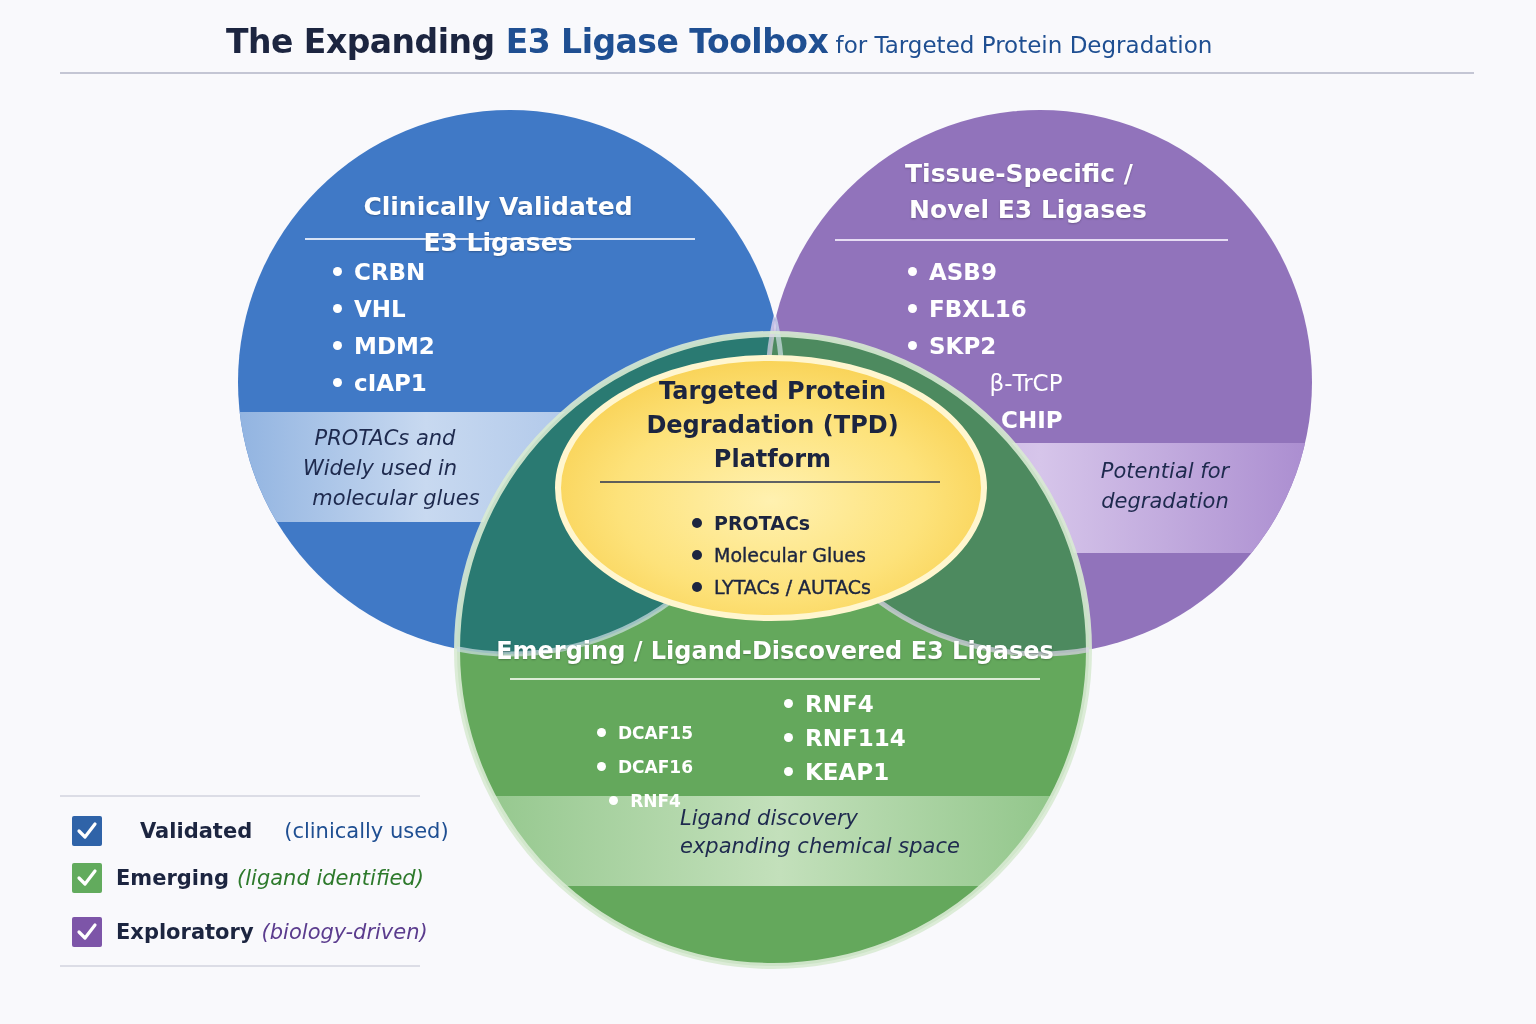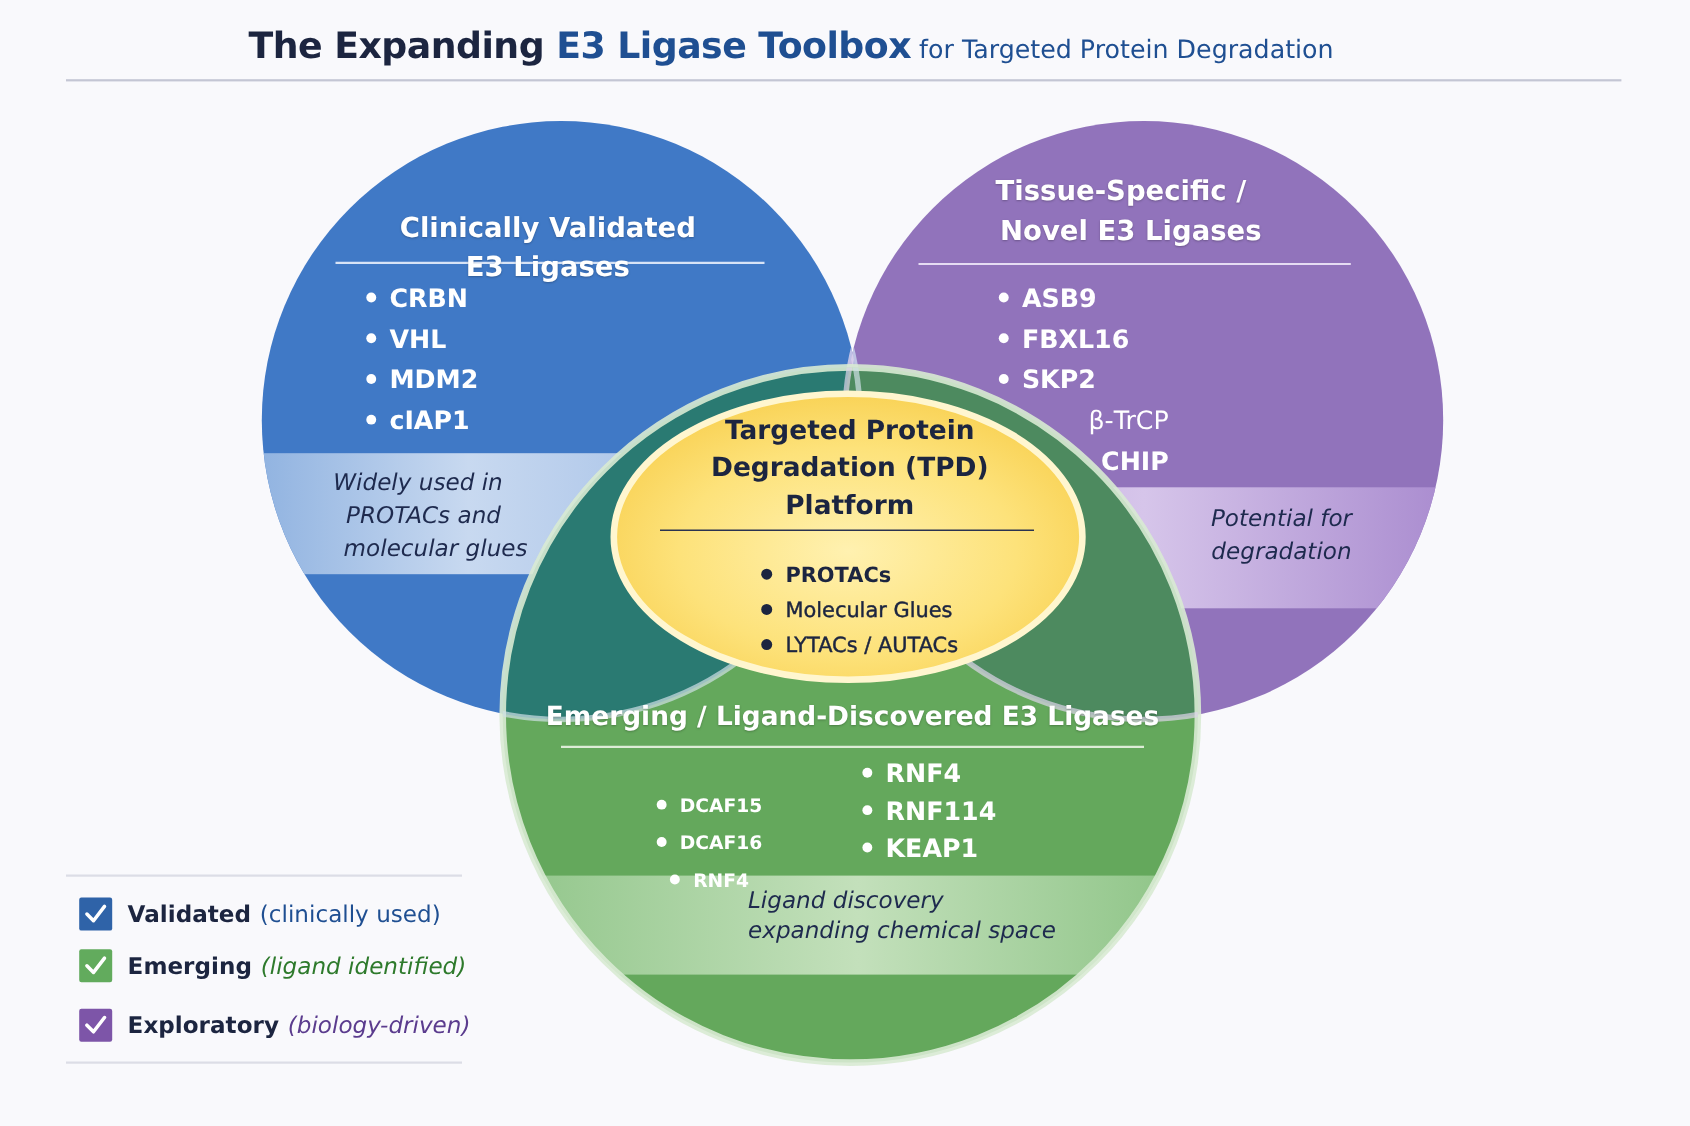--- a/index.html
+++ b/index.html
@@ -115,22 +115,22 @@
   <div>Clinically Validated</div>
   <div>E3 Ligases</div>
 </div>
 <ul class="list" style="left:333px; top:254px;">
   <li><span class="dot"></span><span>CRBN</span></li>
   <li><span class="dot"></span><span>VHL</span></li>
   <li><span class="dot"></span><span>MDM2</span></li>
   <li><span class="dot"></span><span>cIAP1</span></li>
 </ul>
 <div class="txt note" style="left:270px; top:423px; width:230px;">
+  <div>PROTACs and</div>
   <div style="margin-left:-10px;">Widely used in</div>
-  <div>PROTACs and</div>
   <div style="margin-left:22px;">molecular glues</div>
 </div>
 
 <div class="txt ctitle" style="left:828px; top:156px; width:400px;">
   <div style="margin-left:-18px;">Tissue-Specific /</div>
   <div>Novel E3 Ligases</div>
 </div>
 <ul class="list" style="left:908px; top:254px;">
   <li><span class="dot"></span><span>ASB9</span></li>
   <li><span class="dot"></span><span>FBXL16</span></li>
@@ -164,21 +164,21 @@
   <li style="height:34px; line-height:34px;"><span class="dot"></span><span>RNF4</span></li>
   <li style="height:34px; line-height:34px;"><span class="dot"></span><span>RNF114</span></li>
   <li style="height:34px; line-height:34px;"><span class="dot"></span><span>KEAP1</span></li>
 </ul>
 <div class="txt note" style="left:680px; top:804px; width:300px; text-align:left; line-height:28px;">
   <div>Ligand discovery</div>
   <div>expanding chemical space</div>
 </div>
 
 <div class="legend">
-  <div class="leg-item" style="top:17px;">
+  <div class="leg-item" style="top:17px;gap:24px;">
     <div class="chk" id="chk0" style="background: rgb(47, 99, 168);">
       <svg width="22" height="22" viewBox="0 0 22 22">
           <path d="M3 11 L9 17 L19 4" fill="none" stroke="#fff" stroke-width="3.2" stroke-linecap="round" stroke-linejoin="round"></path>
         </svg>
     </div>
     <span class="leg-main">Validated</span>
     <span class="leg-sub" id="ls0" style="color: rgb(31, 79, 146); font-style: normal;">(clinically used)</span>
   </div>
   <div class="leg-item" style="top:64px;justify-content:center;">
     <div class="chk" id="chk1" style="background: rgb(98, 171, 93);">

